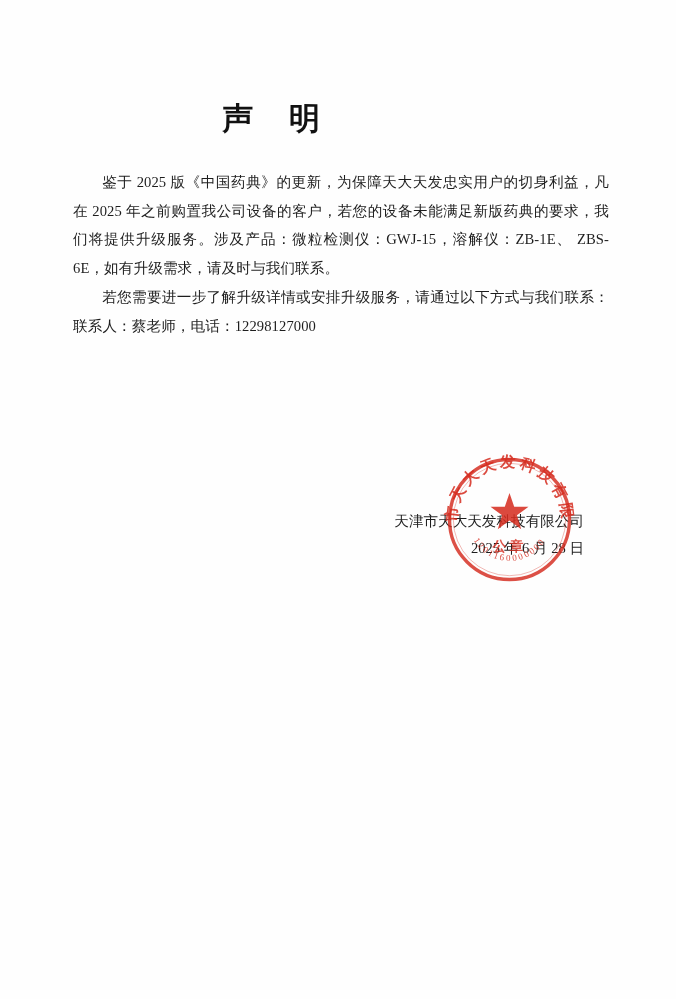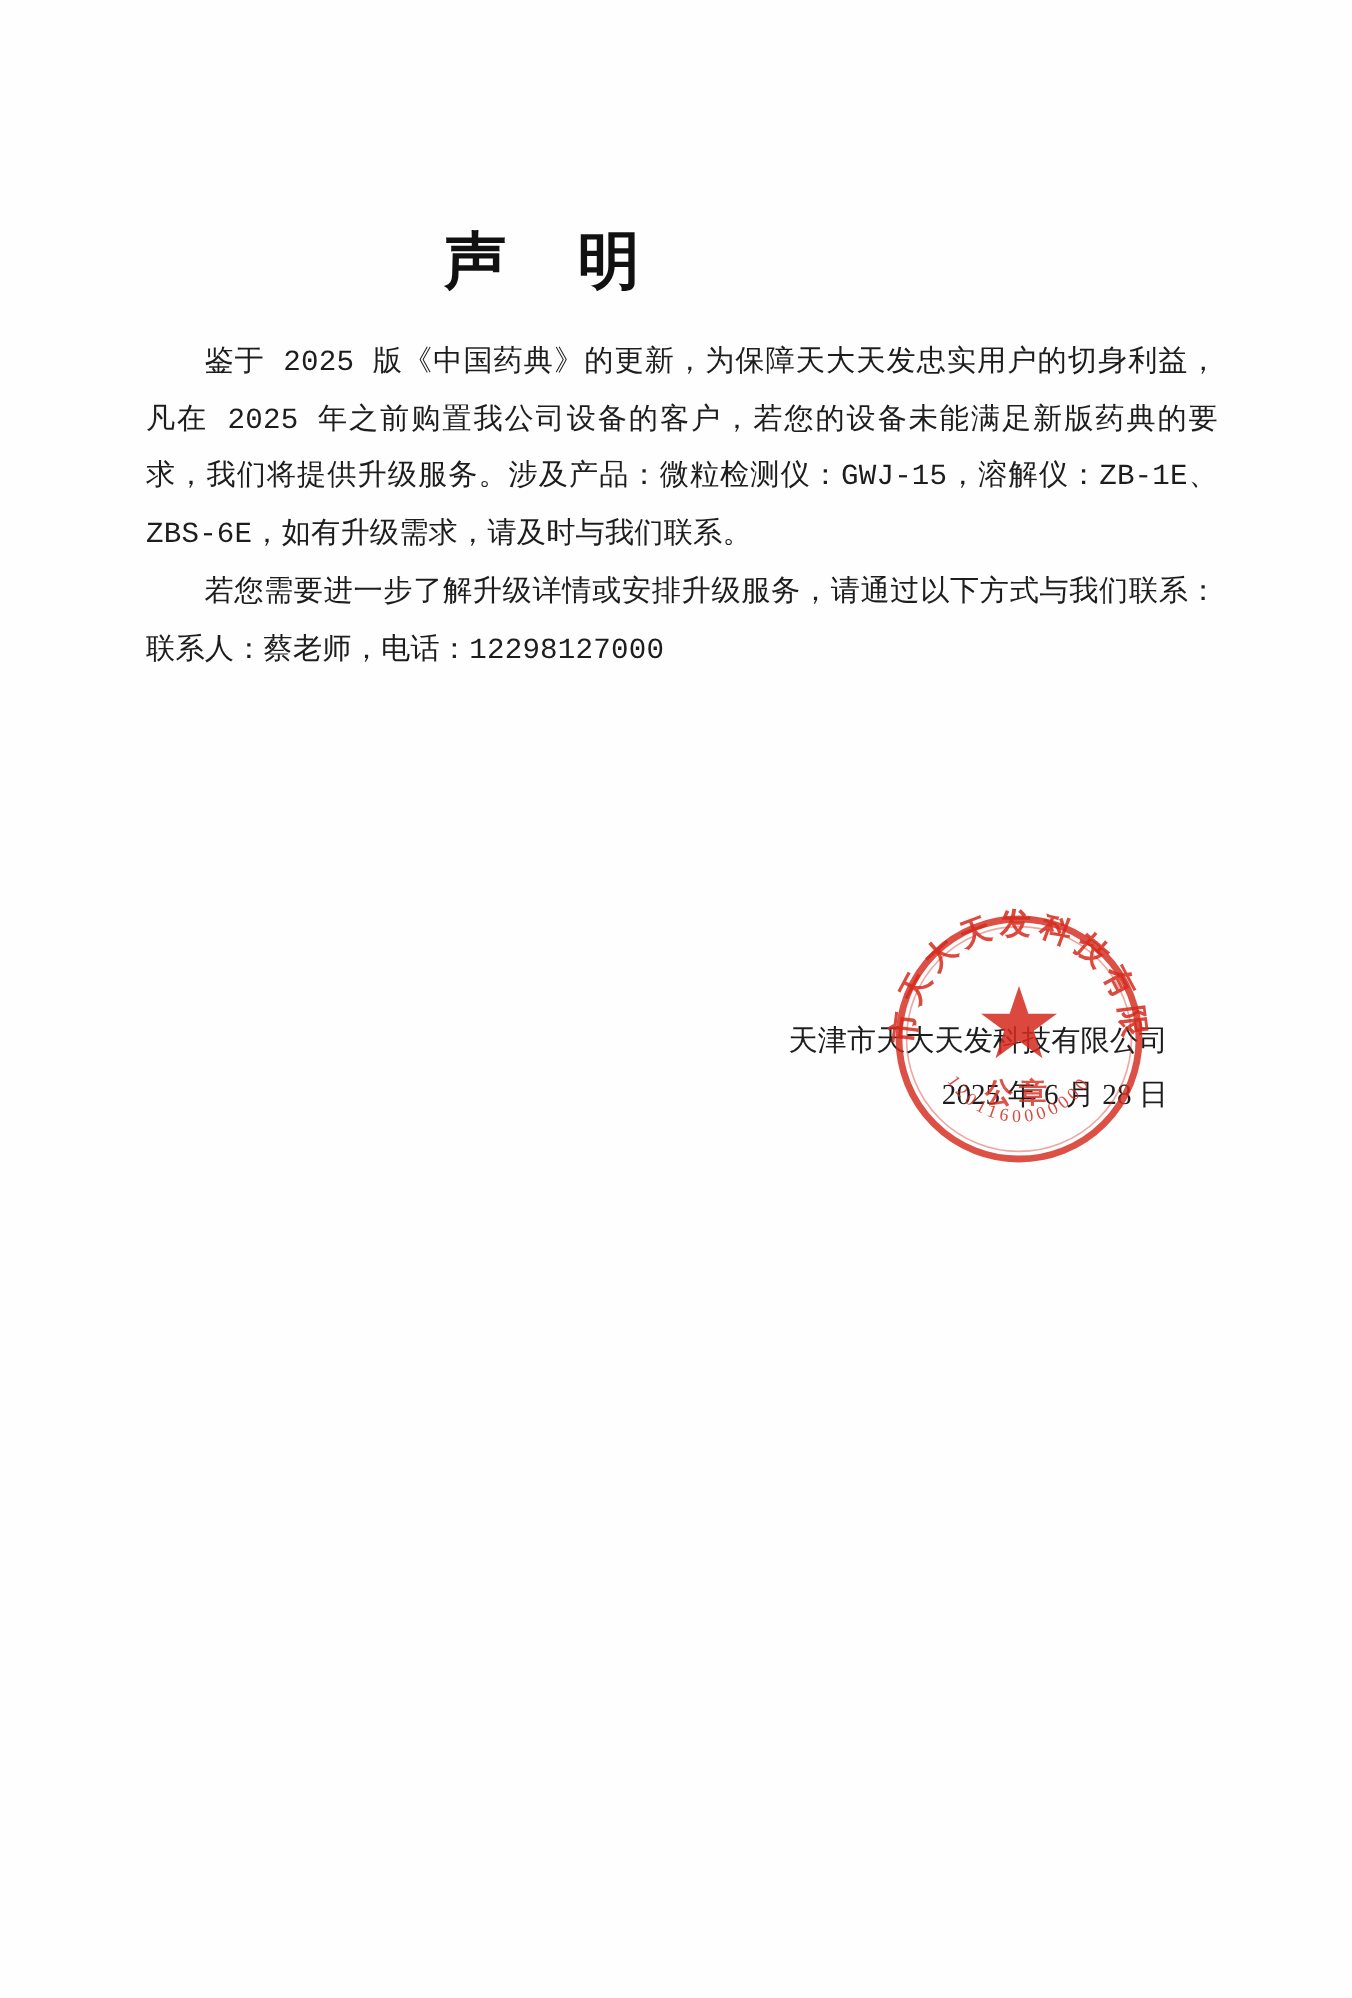--- a/index.html
+++ b/index.html
@@ -25,38 +25,36 @@
     top: 98px;
     left: 0;
     width: 542px;
     text-align: center;
     font-size: 31px;
     font-weight: bold;
     letter-spacing: 14px;
     text-indent: 14px;
     color: #111;
     font-family: "Liberation Serif", "DejaVu Serif", serif;
-    margin-top: 12px;
   }
   .body-block {
     position: absolute;
     top: 168px;
     left: 73px;
     width: 536px;
   }
   .para {
     font-size: 14.6px;
     line-height: 28.5px;
     text-align: justify;
     text-justify: inter-ideograph;
     text-indent: 2em;
     margin: 0 0 1px 0;
     color: #1d1d1d;
     letter-spacing: 0.1px;
-    font-family: Liberation Mono, monospace;
   }
   .sign-block {
     position: absolute;
     top: 508px;
     left: 0;
     width: 676px;
   }
   .sign-line {
     text-align: right;
     padding-right: 92px;

